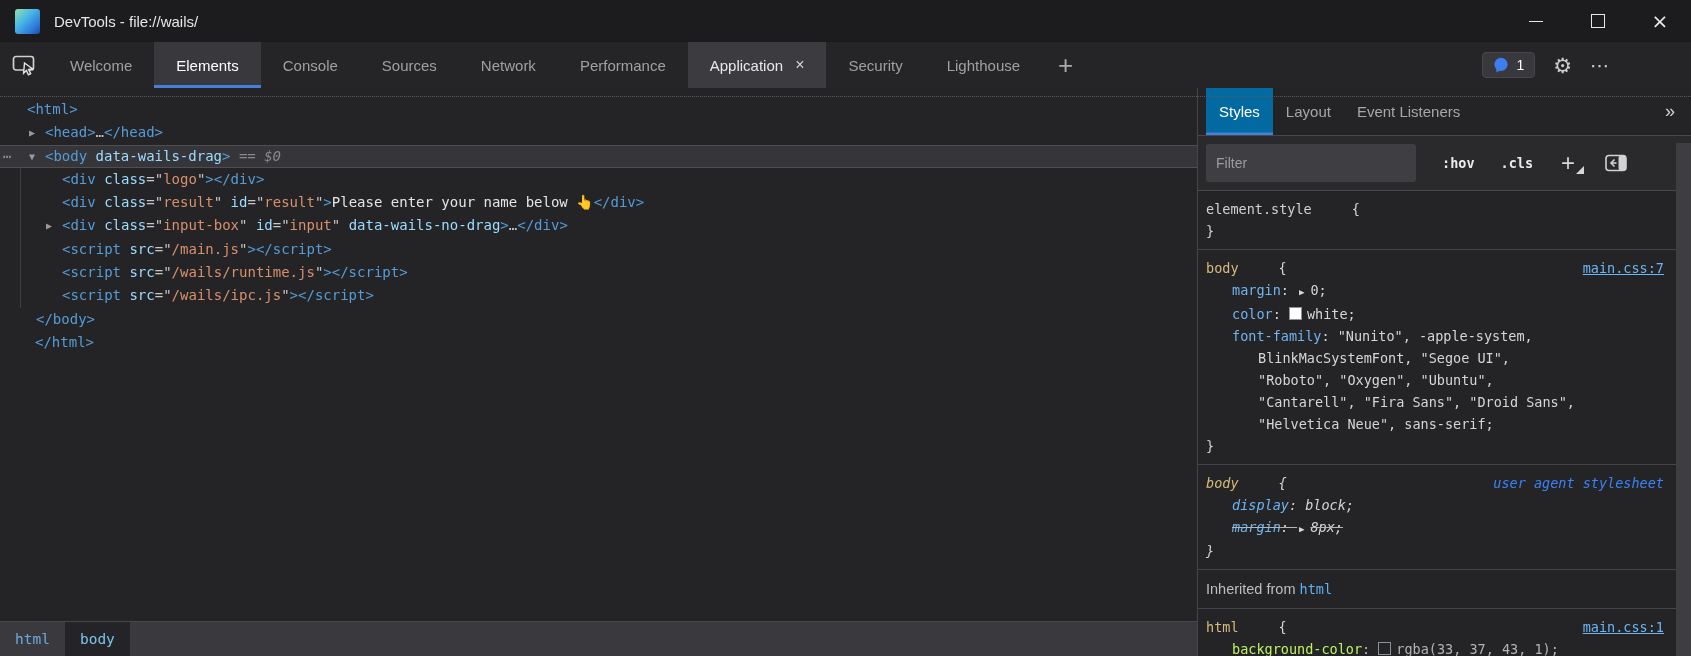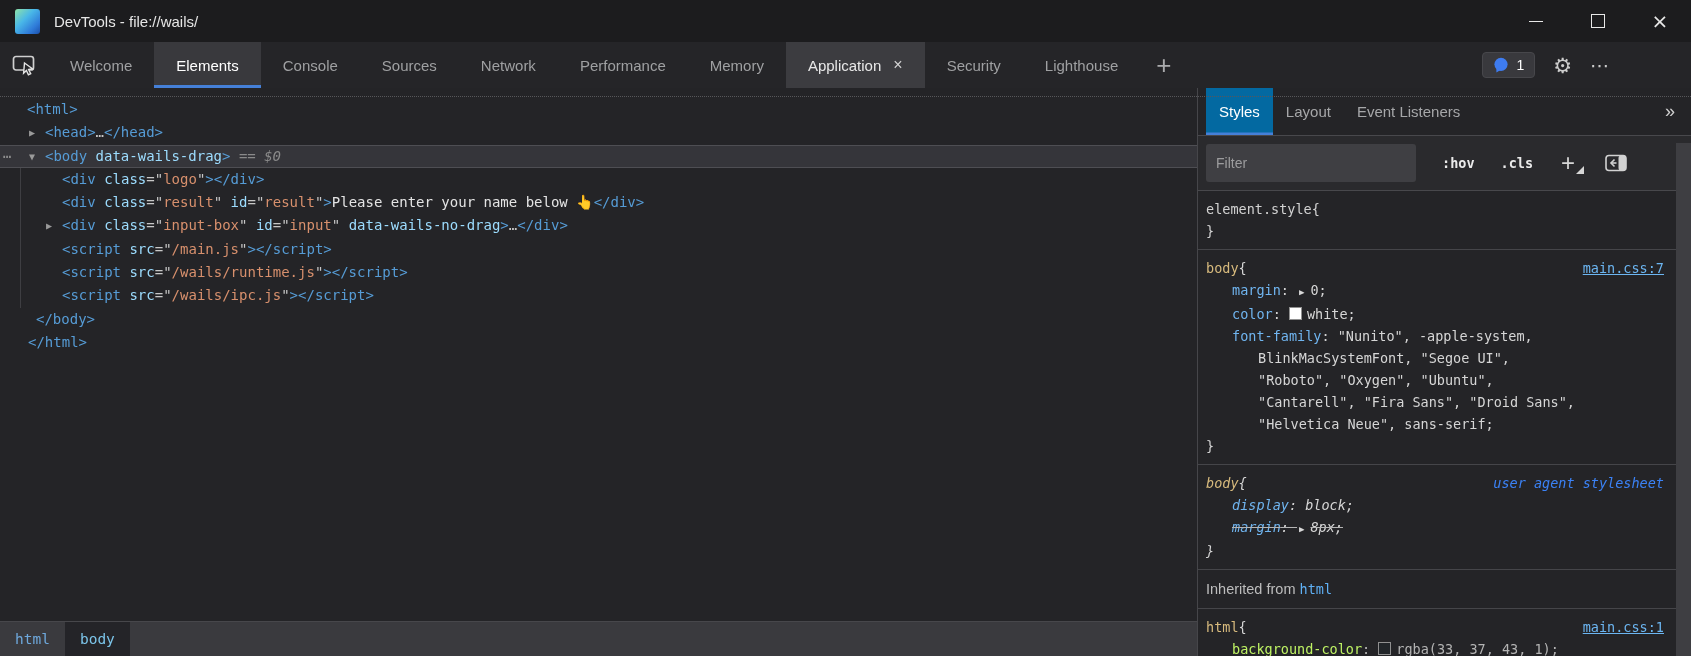--- a/index.html
+++ b/index.html
@@ -61,21 +61,21 @@
     font-size:14px;padding:0 10px;font-family:"Liberation Sans",sans-serif;outline:none;}
   .filter-input::placeholder{color:#9c9c9e;}
   .pseudo-btn,.cls-btn{font-weight:bold;font-size:13.5px;color:#eaeaea;font-family:"DejaVu Sans Mono",monospace;margin-left:26px;}
   .plus-btn{margin-left:28px;color:#d6d6d6;font-size:24px;font-weight:200;position:relative;line-height:20px;}
   .plus-btn .corner{position:absolute;right:-9px;bottom:-1px;width:0;height:0;border:4px solid transparent;
     border-bottom-color:#d6d6d6;border-right-color:#d6d6d6;}
   .sidebar-toggle{margin-left:30px;display:flex;align-items:center;}
   .styles-sections{position:relative;margin-right:15px;font-family:"DejaVu Sans Mono",monospace;font-size:13.5px;line-height:22px;color:#d4d4d4;}
   .style-section{border-bottom:1px solid #454549;padding:7px 8px;}
   .style-section.italic-sec{font-style:italic;}
-  .rule-header{display:flex;}
+  .rule-header{display:flex;gap:40px;}
   .rule-meta{margin-left:auto;padding-right:4px;white-space:nowrap;}
   .sel{color:#d7ba7d;} .sel-gray{color:#d2d2d2;}
   .prop-line{padding-left:26px;white-space:pre;}
   .prop-wrap{padding-left:52px;white-space:pre;}
   .prop-name{color:#70b5f0;}
   .parrow{font-size:9px;color:#d8d8d8;margin:0 6px 0 2px;display:inline-block;font-style:normal;}
   .swatch{display:inline-block;width:11px;height:11px;border:1px solid #909090;margin-right:5px;vertical-align:-1px;}
   .pval{color:#d6d6d6;}
   .struck{text-decoration:line-through;text-decoration-color:#b5b5b5;}
   .grayed-name{color:#bef264;} .grayed-val{color:#b4b4b4;}
@@ -124,23 +124,20 @@
       </div>
       <div class="tab">
         <span>Sources</span>
       </div>
       <div class="tab">
         <span>Network</span>
       </div>
       <div class="tab">
         <span>Performance</span>
       </div>
-      <div class="tab">
-        <span>Memory</span>
-      </div>
       <div class="tab selected-app">
         <span>Application</span>
         <span class="tab-close">×</span>
       </div>
       <div class="tab">
         <span>Security</span>
       </div>
       <div class="tab">
         <span>Lighthouse</span>
       </div>
@@ -168,21 +165,21 @@
       <div class="code-row"><span class="code-text" style="margin-left: 27px;"><span class="tk-t">&lt;html&gt;</span></span></div>
       <div class="code-row"><span class="row-arrow" style="left: 29px;">▶</span><span class="code-text" style="margin-left: 45px;"><span class="tk-t">&lt;head&gt;</span><span class="tk-p">…</span><span class="tk-t">&lt;/head&gt;</span></span></div>
       <div class="code-row selected"><span class="gutter-dots">⋯</span><span class="row-arrow" style="left: 29px;">▼</span><span class="code-text" style="margin-left: 45px;"><span class="tk-t">&lt;body</span><span class="tk-n"> data-wails-drag</span><span class="tk-t">&gt;</span><span class="tk-d"> == $0</span></span></div>
       <div class="code-row"><span class="code-text" style="margin-left: 62px;"><span class="tk-t">&lt;div</span><span class="tk-n"> class</span><span class="tk-p">="</span><span class="tk-v">logo</span><span class="tk-p">"</span><span class="tk-t">&gt;&lt;/div&gt;</span></span></div>
       <div class="code-row"><span class="code-text" style="margin-left: 62px;"><span class="tk-t">&lt;div</span><span class="tk-n"> class</span><span class="tk-p">="</span><span class="tk-v">result</span><span class="tk-p">"</span><span class="tk-n"> id</span><span class="tk-p">="</span><span class="tk-v">result</span><span class="tk-p">"</span><span class="tk-t">&gt;</span><span class="tk-x">Please enter your name below </span><span class="tk-e">👆</span><span class="tk-t">&lt;/div&gt;</span></span></div>
       <div class="code-row"><span class="row-arrow" style="left: 46px;">▶</span><span class="code-text" style="margin-left: 62px;"><span class="tk-t">&lt;div</span><span class="tk-n"> class</span><span class="tk-p">="</span><span class="tk-v">input-box</span><span class="tk-p">"</span><span class="tk-n"> id</span><span class="tk-p">="</span><span class="tk-v">input</span><span class="tk-p">"</span><span class="tk-n"> data-wails-no-drag</span><span class="tk-t">&gt;</span><span class="tk-p">…</span><span class="tk-t">&lt;/div&gt;</span></span></div>
       <div class="code-row"><span class="code-text" style="margin-left: 62px;"><span class="tk-t">&lt;script</span><span class="tk-n"> src</span><span class="tk-p">="</span><span class="tk-v">/main.js</span><span class="tk-p">"</span><span class="tk-t">&gt;&lt;/script&gt;</span></span></div>
       <div class="code-row"><span class="code-text" style="margin-left: 62px;"><span class="tk-t">&lt;script</span><span class="tk-n"> src</span><span class="tk-p">="</span><span class="tk-v">/wails/runtime.js</span><span class="tk-p">"</span><span class="tk-t">&gt;&lt;/script&gt;</span></span></div>
       <div class="code-row"><span class="code-text" style="margin-left: 62px;"><span class="tk-t">&lt;script</span><span class="tk-n"> src</span><span class="tk-p">="</span><span class="tk-v">/wails/ipc.js</span><span class="tk-p">"</span><span class="tk-t">&gt;&lt;/script&gt;</span></span></div>
       <div class="code-row"><span class="code-text" style="margin-left: 36px;"><span class="tk-t">&lt;/body&gt;</span></span></div>
-      <div class="code-row"><span class="code-text" style="margin-left: 28px;"><span class="tk-t">&lt;/html&gt;</span></span></div>
+      <div class="code-row"><span class="code-text" style="margin-left: 35px;"><span class="tk-t">&lt;/html&gt;</span></span></div>
     </div>
   <div class="guide-line" style="top:80px;height:140px;"></div>
 </div>
 
 <div class="statusbar">
     <div class="crumb">
       <span>html</span>
     </div>
     <div class="crumb selected">
       <span>body</span>

